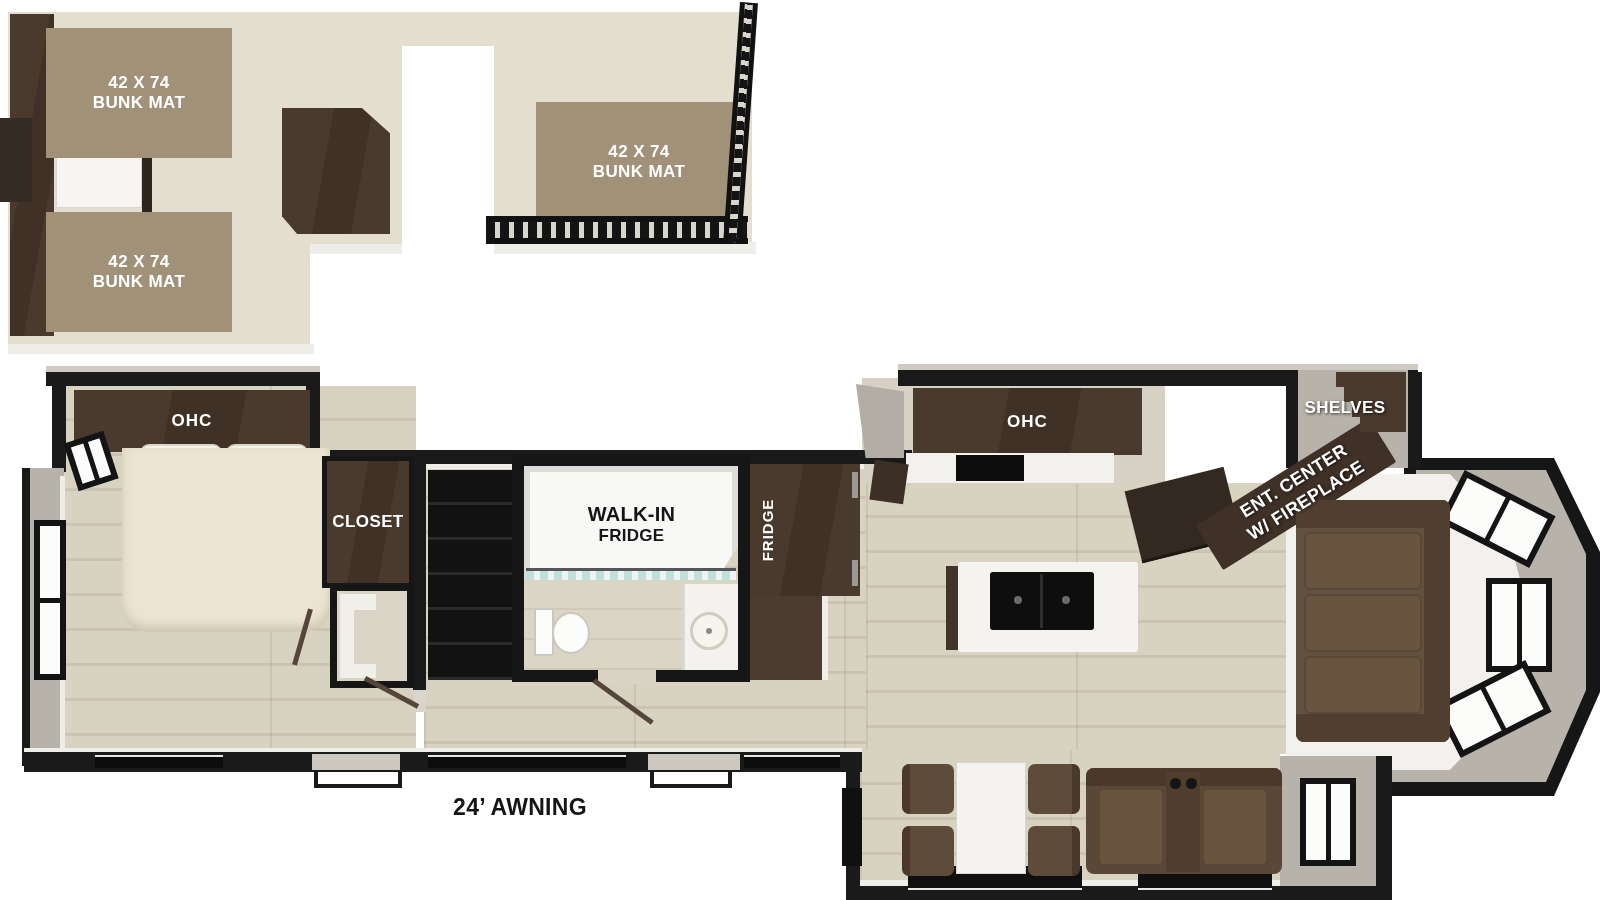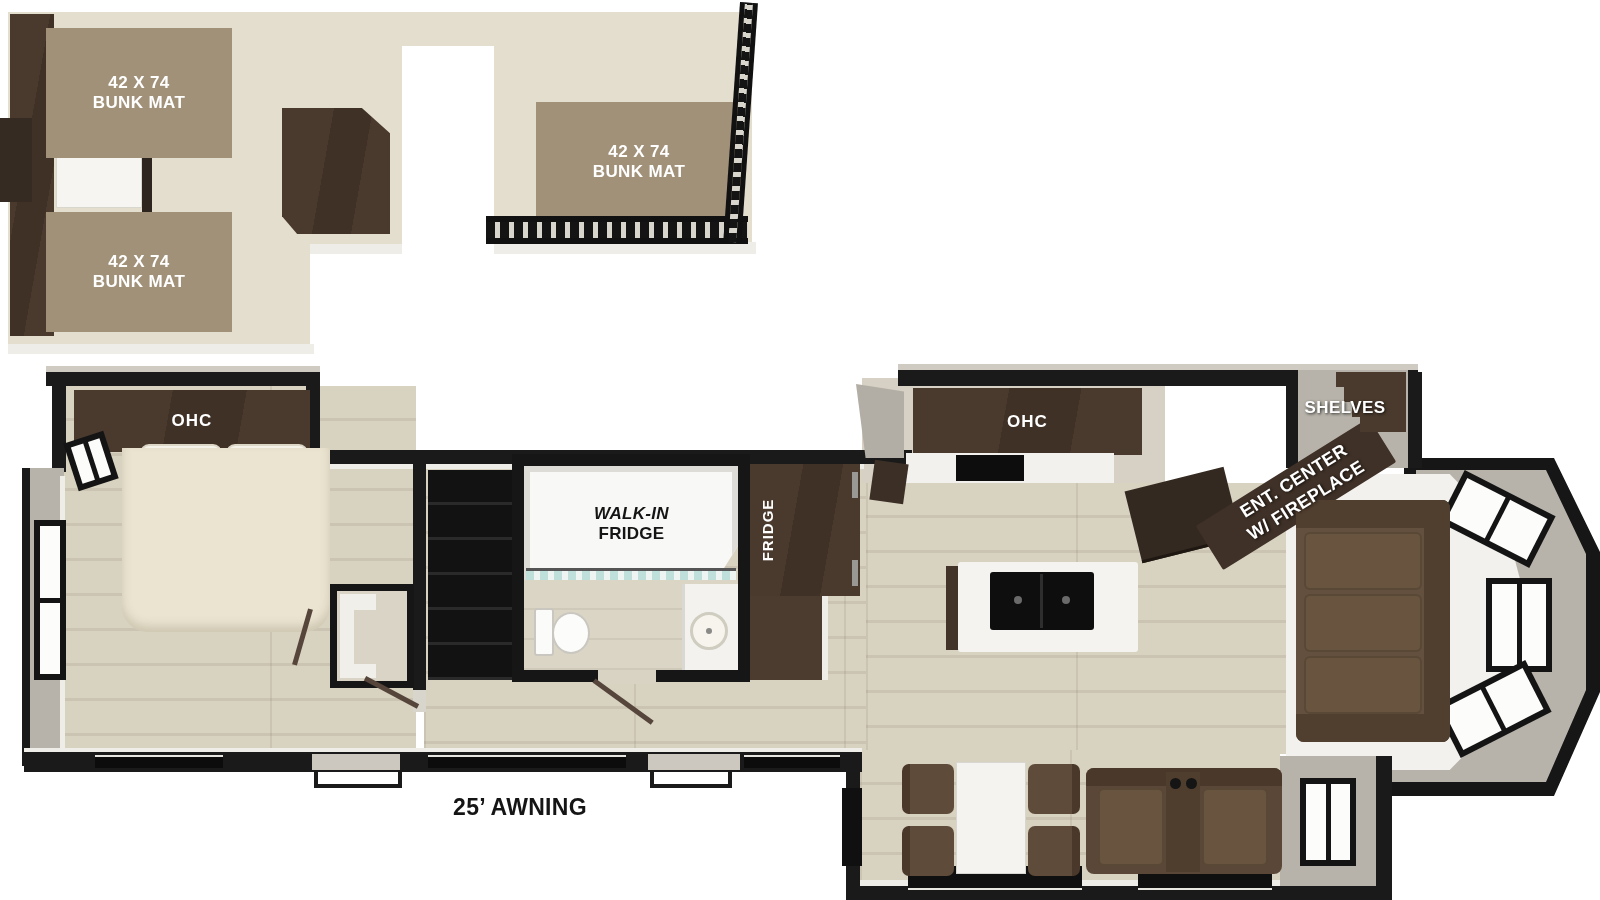--- a/index.html
+++ b/index.html
@@ -125,46 +125,49 @@
   <div class="abs lining" style="left:24px;top:748px;width:838px;height:5px;z-index:4;"></div>
   <div class="abs wall" style="left:24px;top:752px;width:838px;height:20px;z-index:4;"></div>
   <div class="abs" style="left:95px;top:755px;width:128px;height:13px;background:#0c0c0c;border-top:2px solid #e8e6e0;z-index:5;"></div>
   <div class="abs" style="left:312px;top:754px;width:88px;height:16px;background:#ccc8bf;z-index:5;"></div>
   <div class="abs" style="left:428px;top:755px;width:198px;height:13px;background:#0c0c0c;border-top:2px solid #e8e6e0;z-index:5;"></div>
   <div class="abs" style="left:648px;top:754px;width:92px;height:16px;background:#ccc8bf;z-index:5;"></div>
   <div class="abs" style="left:744px;top:755px;width:96px;height:13px;background:#0c0c0c;border-top:2px solid #e8e6e0;z-index:5;"></div>
   <div class="abs step" style="left:314px;top:772px;width:88px;height:16px;z-index:5;"></div>
   <div class="abs step" style="left:650px;top:772px;width:82px;height:16px;z-index:5;"></div>
 
-  <div class="abs blbl" style="left:420px;top:794px;width:200px;font-size:23px;z-index:8;">25’ AWNING</div>
+  <div class="abs blbl" style="left:420px;top:794px;width:200px;font-size:23px;z-index:8;">24’ AWNING</div>
 
   <div class="abs darkwood flex-c" style="left:74px;top:390px;width:236px;height:62px;z-index:5;">
     <span class="wlbl" style="font-size:17px;letter-spacing:1px;">OHC</span>
   </div>
   <div class="abs" style="left:140px;top:444px;width:82px;height:18px;background:#f5f2e9;border:2px solid #dcd6c6;border-radius:9px;z-index:5;"></div>
   <div class="abs" style="left:226px;top:444px;width:82px;height:18px;background:#f5f2e9;border:2px solid #dcd6c6;border-radius:9px;z-index:5;"></div>
   <div class="abs" style="left:122px;top:448px;width:208px;height:184px;background:#ebe4d1;border-radius:0 0 26px 26px;box-shadow:inset 0 -6px 10px rgba(120,110,85,.25);z-index:5;"></div>
 
+  <div class="abs darkwood flex-c" style="left:322px;top:456px;width:92px;height:132px;border:5px solid #161616;z-index:5;">
+    <span class="wlbl" style="font-size:17px;">CLOSET</span>
+  </div>
 
   <div class="abs" style="left:330px;top:584px;width:84px;height:104px;background:#d9d4c6;border:7px solid #161616;z-index:5;"></div>
   <div class="abs" style="left:340px;top:594px;width:36px;height:16px;background:#f1efe9;z-index:6;"></div>
   <div class="abs" style="left:340px;top:594px;width:14px;height:84px;background:#f1efe9;z-index:6;"></div>
   <div class="abs" style="left:340px;top:664px;width:36px;height:14px;background:#f1efe9;z-index:6;"></div>
 
   <div class="abs" style="left:300px;top:608px;width:5px;height:58px;background:#55453a;transform:rotate(16deg);z-index:6;"></div>
   <div class="abs" style="left:358px;top:704px;width:60px;height:5px;background:#55453a;transform:rotate(28deg);transform-origin:right center;z-index:6;"></div>
 
   <div class="abs" style="left:428px;top:470px;width:86px;height:210px;background:#121212;z-index:5;
        background-image:repeating-linear-gradient(180deg,transparent 0 32px,rgba(255,255,255,.10) 32px 35px);"></div>
 
   <div class="abs" style="left:512px;top:454px;width:238px;height:228px;border:12px solid #161616;z-index:5;">
     <div class="abs" style="left:0;top:0;width:214px;height:114px;background:#f8f8f6;border:6px solid #dddcd6;
          clip-path:polygon(0 0,100% 0,100% 70%,90% 100%,0 100%);"></div>
     <div class="abs flex-c" style="left:20px;top:28px;width:175px;height:60px;z-index:2;">
-      <span class="blbl" style="font-size:17px;font-style:italic;">WALK-IN</span>
+      <span class="blbl" style="font-size:20px;">WALK-IN</span>
       <span class="blbl" style="font-size:17px;">FRIDGE</span>
     </div>
     <div class="abs" style="left:2px;top:102px;width:210px;height:12px;border-top:3px solid #555;
          background:repeating-linear-gradient(90deg,#bfe0da 0 8px,#eef4f2 8px 14px);z-index:2;"></div>
     <div class="abs" style="left:0;top:114px;width:214px;height:90px;background:repeating-linear-gradient(180deg,#dbd5c6 0 28px,#cfc9b9 28px 30px);"></div>
     <div class="abs" style="left:10px;top:142px;width:20px;height:48px;background:#fbfbf9;border:2px solid #c9c7c0;border-radius:3px;z-index:2;"></div>
     <div class="abs" style="left:28px;top:146px;width:38px;height:42px;background:#fcfcfa;border:2px solid #c9c7c0;border-radius:50%;z-index:2;"></div>
     <div class="abs" style="left:158px;top:118px;width:56px;height:86px;background:#f3f2ee;border-left:3px solid #dad8d2;z-index:1;"></div>
     <div class="abs" style="left:166px;top:146px;width:38px;height:38px;background:#f6f4ec;border:3px solid #cfccc0;border-radius:50%;z-index:2;"></div>
     <div class="abs" style="left:182px;top:162px;width:6px;height:6px;background:#8a8a86;border-radius:50%;z-index:3;"></div>

